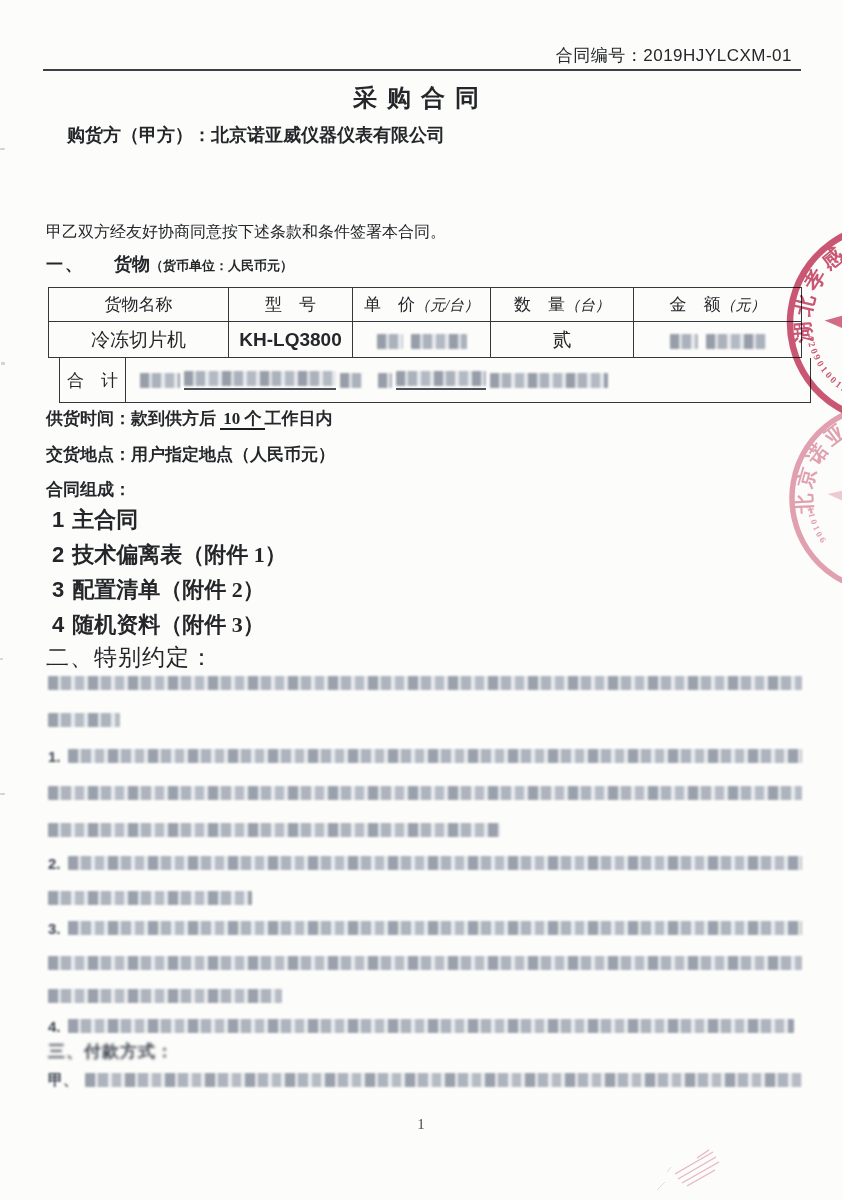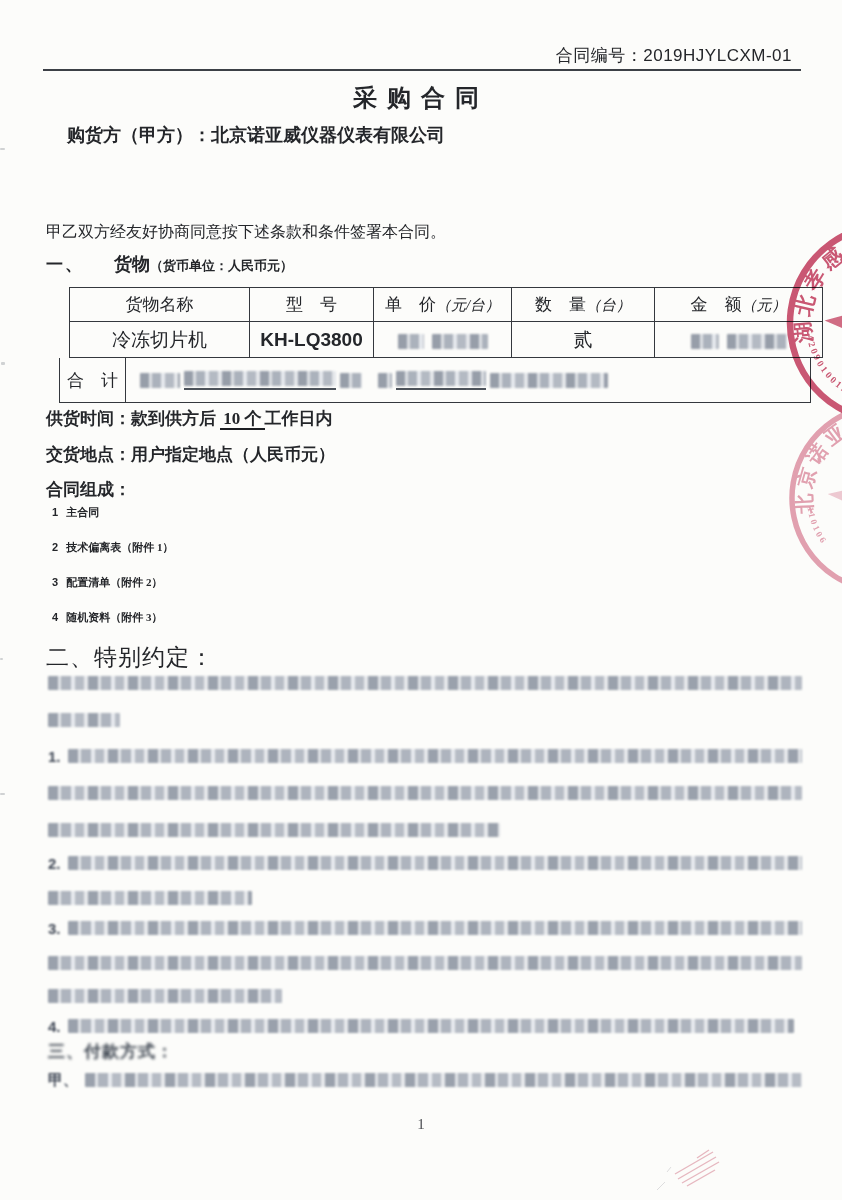--- a/index.html
+++ b/index.html
@@ -24,21 +24,21 @@
 
   #intro-line{top:222px; left:46px; font-size:16px; font-weight:500;}
 
   #goods-heading{top:252px; left:46px; font-size:17px; font-weight:bold;}
   #goods-heading .sec-num{letter-spacing:2px; margin-right:30px;}
   #goods-heading .sec-title{font-size:18px;}
   #goods-heading .sec-note{font-size:13px; font-weight:bold;}
 
   
   #goods-table-wrap{top:287px; left:48px; width:753px;}
-  table.goods{border-collapse:collapse; table-layout:fixed; width:753px;margin-left:21px;}
+  table.goods{border-collapse:collapse; table-layout:fixed; width:753px;}
   table.goods th, table.goods td{border:1.6px solid #34383d; text-align:center; padding:0; overflow:hidden;}
   table.goods th{height:33px; font-size:17px; font-weight:normal;}
   table.goods td{height:35px; font-size:19px;}
   .hdr-sub{font-size:15px;font-style:italic;}
   .model-cell{font-family:"Liberation Sans","DejaVu Sans",sans-serif; font-weight:600; font-size:16.5px;}
   #total-bar{border:1.6px solid #34383d; border-top:none; height:44px; display:flex; width:749.8px;margin-left:11px;}
   #total-label{width:65px; border-right:1.6px solid #34383d; display:flex; align-items:center; justify-content:center; font-size:17px;}
   #total-content{flex:1; display:flex; align-items:center; padding-left:14px;}
 
   
@@ -60,21 +60,21 @@
       rgba(150,158,172,.68) 27px 36px, rgba(213,217,224,.55) 36px 40px);
     filter:blur(1.1px);}
   .rmark{font:bold 15px "Liberation Sans","DejaVu Sans",sans-serif; color:#3e4654;
     filter:blur(1.3px); margin-right:7px; line-height:15px;}
   .rmark.cjk{font-family:"Liberation Serif","DejaVu Serif",serif;}
 
   
   .term-line{left:46px; font-size:17px; font-weight:bold;}
   #supply-line{top:407px;} #delivery-line{top:443px;} #composition-line{top:478px;}
   .u-val{border-bottom:2px solid #1c1e22; padding:0 3px;}
-  .comp-item{left:52px; font-size:11px; font-weight:600;}
+  .comp-item{left:52px; font-size:22px; font-weight:600;}
   .comp-num{font-family:"Liberation Sans","DejaVu Sans",sans-serif; font-weight:bold; margin-right:8px;}
   #special-heading{top:642px; left:46px; font-size:23px; font-weight:normal; letter-spacing:1px;}
   #payment-heading{top:1040px; left:48px; font-size:17px; font-weight:bold; color:#3d4550; filter:blur(1.7px); letter-spacing:1px;}
 
   #page-number{top:1116px; left:0; width:100%; text-align:center; font-size:15px; color:#4c4e52;}
 
   
   .stamp{position:absolute; mix-blend-mode:multiply; pointer-events:none;}
   #stamp-supplier{left:778px; top:213px; transform:rotate(-14deg); opacity:.95;}
   #stamp-buyer{left:779px; top:392px; transform:rotate(-12deg); opacity:.8;}

